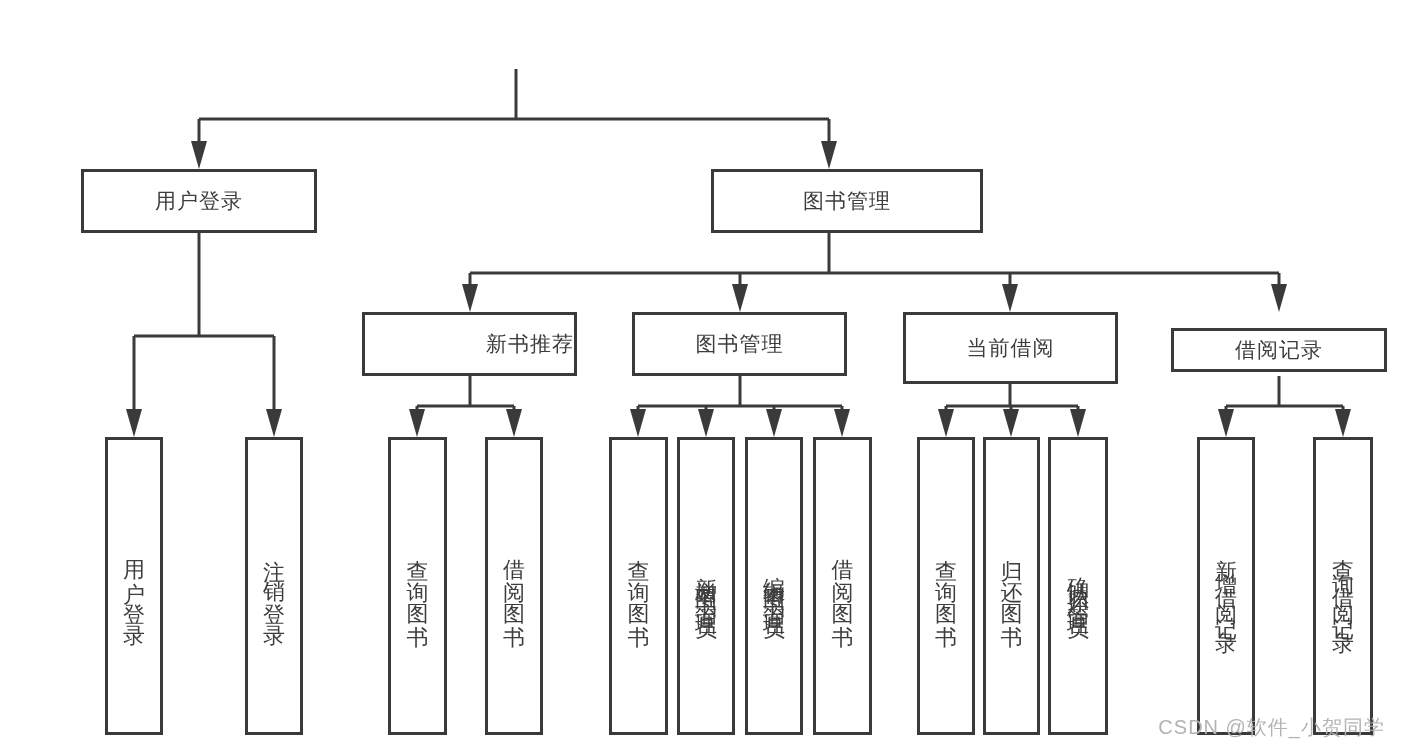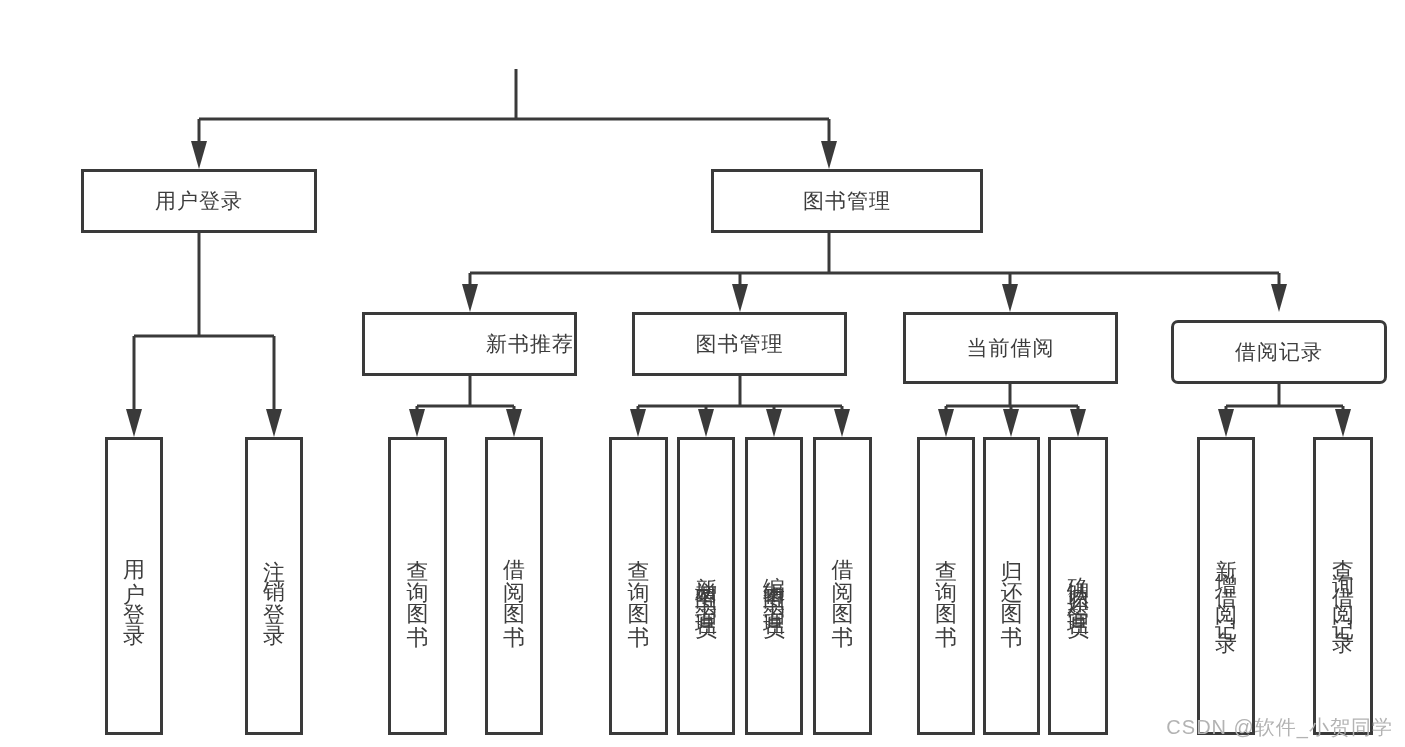--- a/index.html
+++ b/index.html
@@ -15,21 +15,21 @@
   }
   .hbox{font-size:21px;letter-spacing:1px;white-space:nowrap;}
   .leaf span{
     writing-mode:vertical-rl;text-orientation:mixed;
     font-size:22px;line-height:1;white-space:nowrap;
   }
   .sp-wide span{letter-spacing:22px;}
   .sp-mid  span{letter-spacing:15px;}
   .sp-tight span{letter-spacing:6px;}
   .watermark{
-    position:absolute;right:12px;bottom:6px;z-index:3;
+    position:absolute;right:20px;bottom:6px;z-index:3;
     font-size:20px;color:#b3b3b3;letter-spacing:1px;white-space:nowrap;
   }
 </style>
 </head>
 <body>
 
 <div class="stage">
 
   <svg class="connectors" width="1405" height="747" viewBox="0 0 1405 747">
     <g stroke="#3a3a3a" stroke-width="3" fill="none">
@@ -107,21 +107,21 @@
 
   <div class="box hbox" style="left:362px;top:312px;width:215px;height:64px;justify-content:flex-end;">
     <span>新书推荐</span>
   </div>
   <div class="box hbox" style="left:632px;top:312px;width:215px;height:64px;">
     <span>图书管理</span>
   </div>
   <div class="box hbox" style="left:903px;top:312px;width:215px;height:72px;">
     <span>当前借阅</span>
   </div>
-  <div class="box hbox" style="left:1171px;top:320px;width:216px;height:64px;border-radius:7px;">
+  <div class="box hbox" style="left:1171px;top:328px;width:216px;height:44px;">
     <span>借阅记录</span>
   </div>
 
   <div class="box leaf sp-wide" style="left:105px;top:437px;width:58px;height:298px;">
     <span>用户登录</span>
   </div>
   <div class="box leaf sp-wide" style="left:245px;top:437px;width:58px;height:298px;">
     <span>注销登录</span>
   </div>
 

